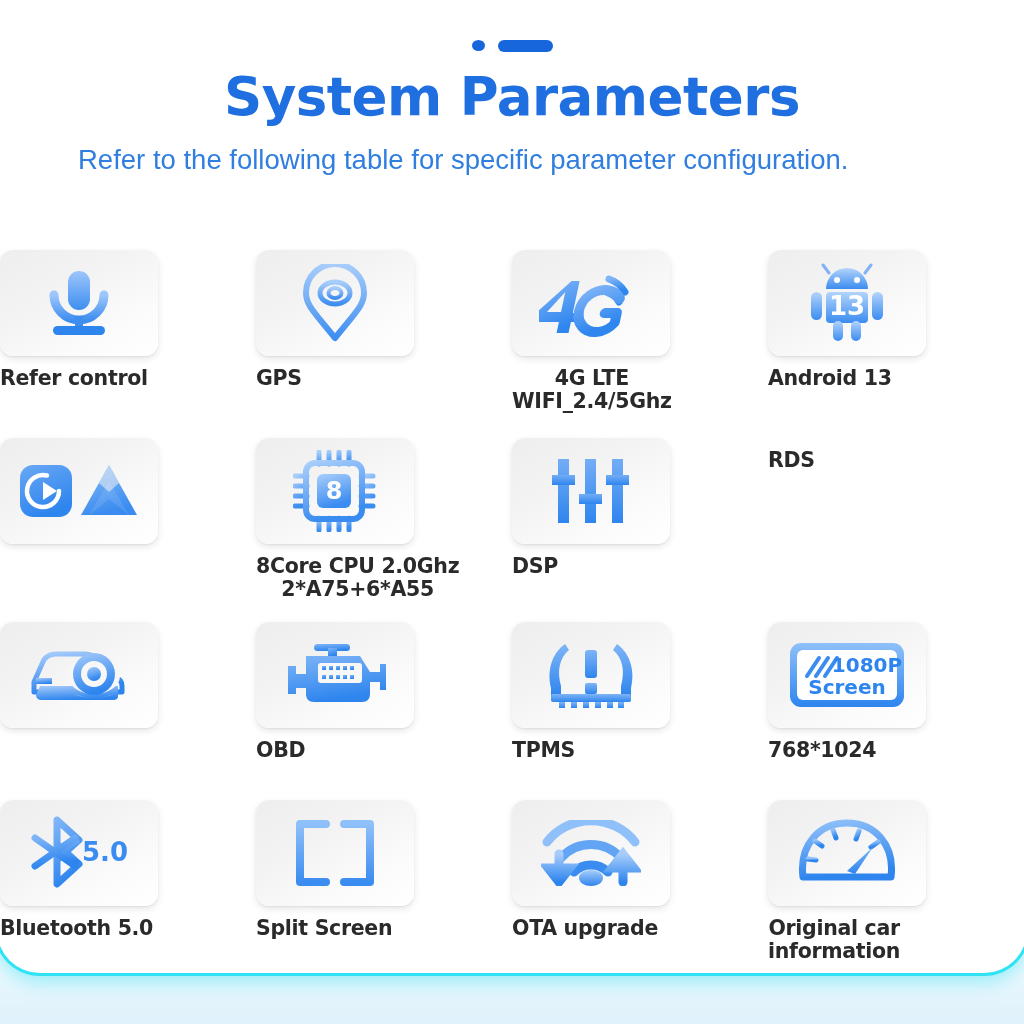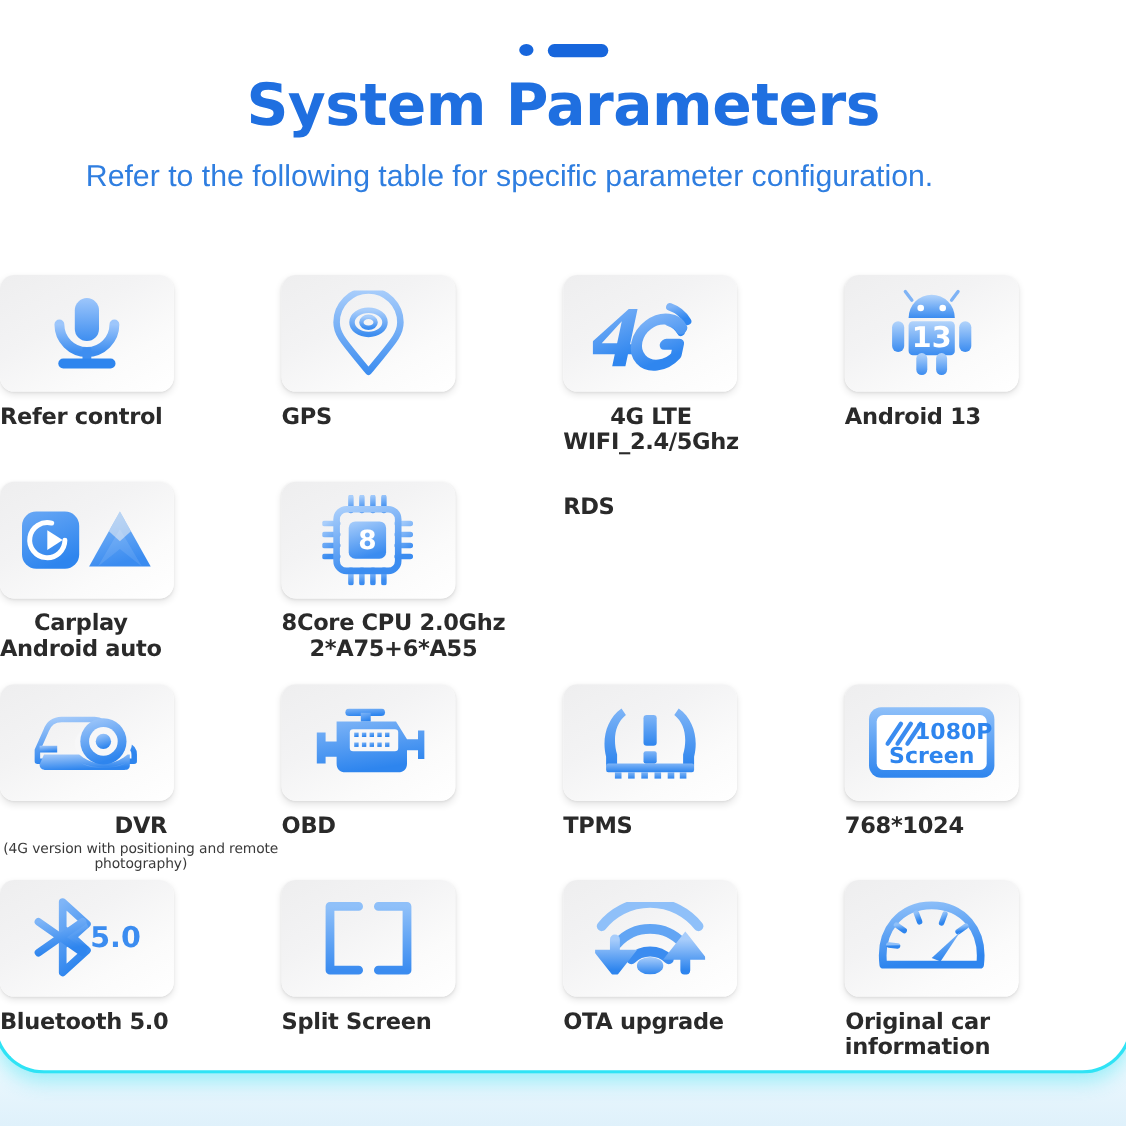--- a/index.html
+++ b/index.html
@@ -266,24 +266,20 @@
               </linearGradient>
             </defs>
             <rect x="1" y="6" width="52" height="52" rx="13" fill="url(#gCp)"></rect>
             <path d="M40 32 A16 16 0 1 1 28 16.5" fill="none" stroke="#ffffff" stroke-width="4.5" stroke-linecap="round"></path>
             <path d="M24 23 L38 32 L24 41 Z" fill="#ffffff"></path>
             <path d="M62 56 L90 6 L118 56 Z" fill="url(#gAa)"></path>
             <path d="M90 6 L80 24 L90 33 L100 24 Z" fill="#f0f0f0" opacity="0.55"></path>
             <path d="M70 56 L90 22 L110 56 L90 40 Z" fill="#ffffff" opacity="0.10"></path>
           </svg>
         </div>
-        <div class="labels">
-          <span>Carplay</span>
-          <span class="l2">Android auto</span>
-        </div>
       </div>
 
       <div class="cell">
         <div class="tile">
           <svg width="84" height="82" viewBox="0 0 84 82">
             <defs>
               <linearGradient id="gCpu" x1="0" y1="0" x2="0.3" y2="1">
                 <stop offset="0%" stop-color="#a9cefb"></stop>
                   <stop offset="100%" stop-color="#3b8cf0"></stop>
               </linearGradient>
@@ -298,20 +294,41 @@
             <rect x="24" y="24" width="34" height="34" rx="6" fill="url(#gCpu)"></rect>
             <text x="41" y="49" text-anchor="middle" font-family="DejaVu Sans, sans-serif" font-size="24" font-weight="700" fill="#ffffff">8</text>
           </svg>
         </div>
         <div class="labels">
           <span>8Core CPU 2.0Ghz</span>
           <span class="l2">2*A75+6*A55</span>
         </div>
       </div>
 
+      <div class="cell">
+        <div class="tile">
+          <svg width="78" height="68" viewBox="0 0 78 68">
+            <defs>
+              <linearGradient id="gEq" x1="0" y1="0" x2="0" y2="1">
+                <stop offset="0%" stop-color="#74adf6"></stop>
+                  <stop offset="100%" stop-color="#2e85ee"></stop>
+              </linearGradient>
+            </defs>
+            <rect x="6" y="2" width="11" height="64" fill="url(#gEq)"></rect>
+            <rect x="0" y="18" width="23" height="10" fill="url(#gEq)"></rect>
+            <rect x="33" y="2" width="11" height="64" fill="url(#gEq)"></rect>
+            <rect x="27" y="37" width="23" height="10" fill="url(#gEq)"></rect>
+            <rect x="60" y="2" width="11" height="64" fill="url(#gEq)"></rect>
+            <rect x="54" y="18" width="23" height="10" fill="url(#gEq)"></rect>
+          </svg>
+        </div>
+        <div class="labels">
+          <span>DSP</span>
+        </div>
+      </div>
 
       <div class="cell">
         <div class="labels">
           <span>RDS</span>
         </div>
       </div>
     </div>
 
     <div class="grid" style="top:622px;">
 
@@ -327,24 +344,20 @@
             <path d="M4 40 L12 22 C14 16 19 12 26 12 L56 12 C62 12 66 15 70 21 L78 34
                      L86 36 C90 37 92 40 92 44 L92 50 L4 50 Z" fill="none" stroke="url(#gDvr)" stroke-width="5" stroke-linejoin="round"></path>
             <path d="M10 44 L88 44 L88 54 C88 57 86 58 83 58 L12 58 C8 58 6 56 6 53 Z" fill="url(#gDvr)"></path>
             <path d="M6 36 L22 36 L22 42 L6 42 Z" fill="url(#gDvr)"></path>
             <ellipse cx="64" cy="34" rx="26" ry="18" fill="#f7f7f8"></ellipse>
             <circle cx="64" cy="32" r="21" fill="url(#gDvr)"></circle>
             <circle cx="64" cy="32" r="13" fill="#f7f7f8"></circle>
             <circle cx="64" cy="32" r="7" fill="url(#gDvr)"></circle>
             <path d="M44 52 q20 9 40 0 q-20 7 -40 0 Z" fill="url(#gDvr)"></path>
           </svg>
-        </div>
-        <div class="labels">
-          <span>DVR</span>
-          <span class="sublabel">(4G version with positioning and remote photography)</span>
         </div>
       </div>
 
       <div class="cell">
         <div class="tile">
           <svg width="102" height="62" viewBox="0 0 102 62">
             <defs>
               <linearGradient id="gObd" x1="0" y1="0" x2="0.3" y2="1">
                 <stop offset="0%" stop-color="#7fb5f7"></stop>
                   <stop offset="100%" stop-color="#2e85ee"></stop>

